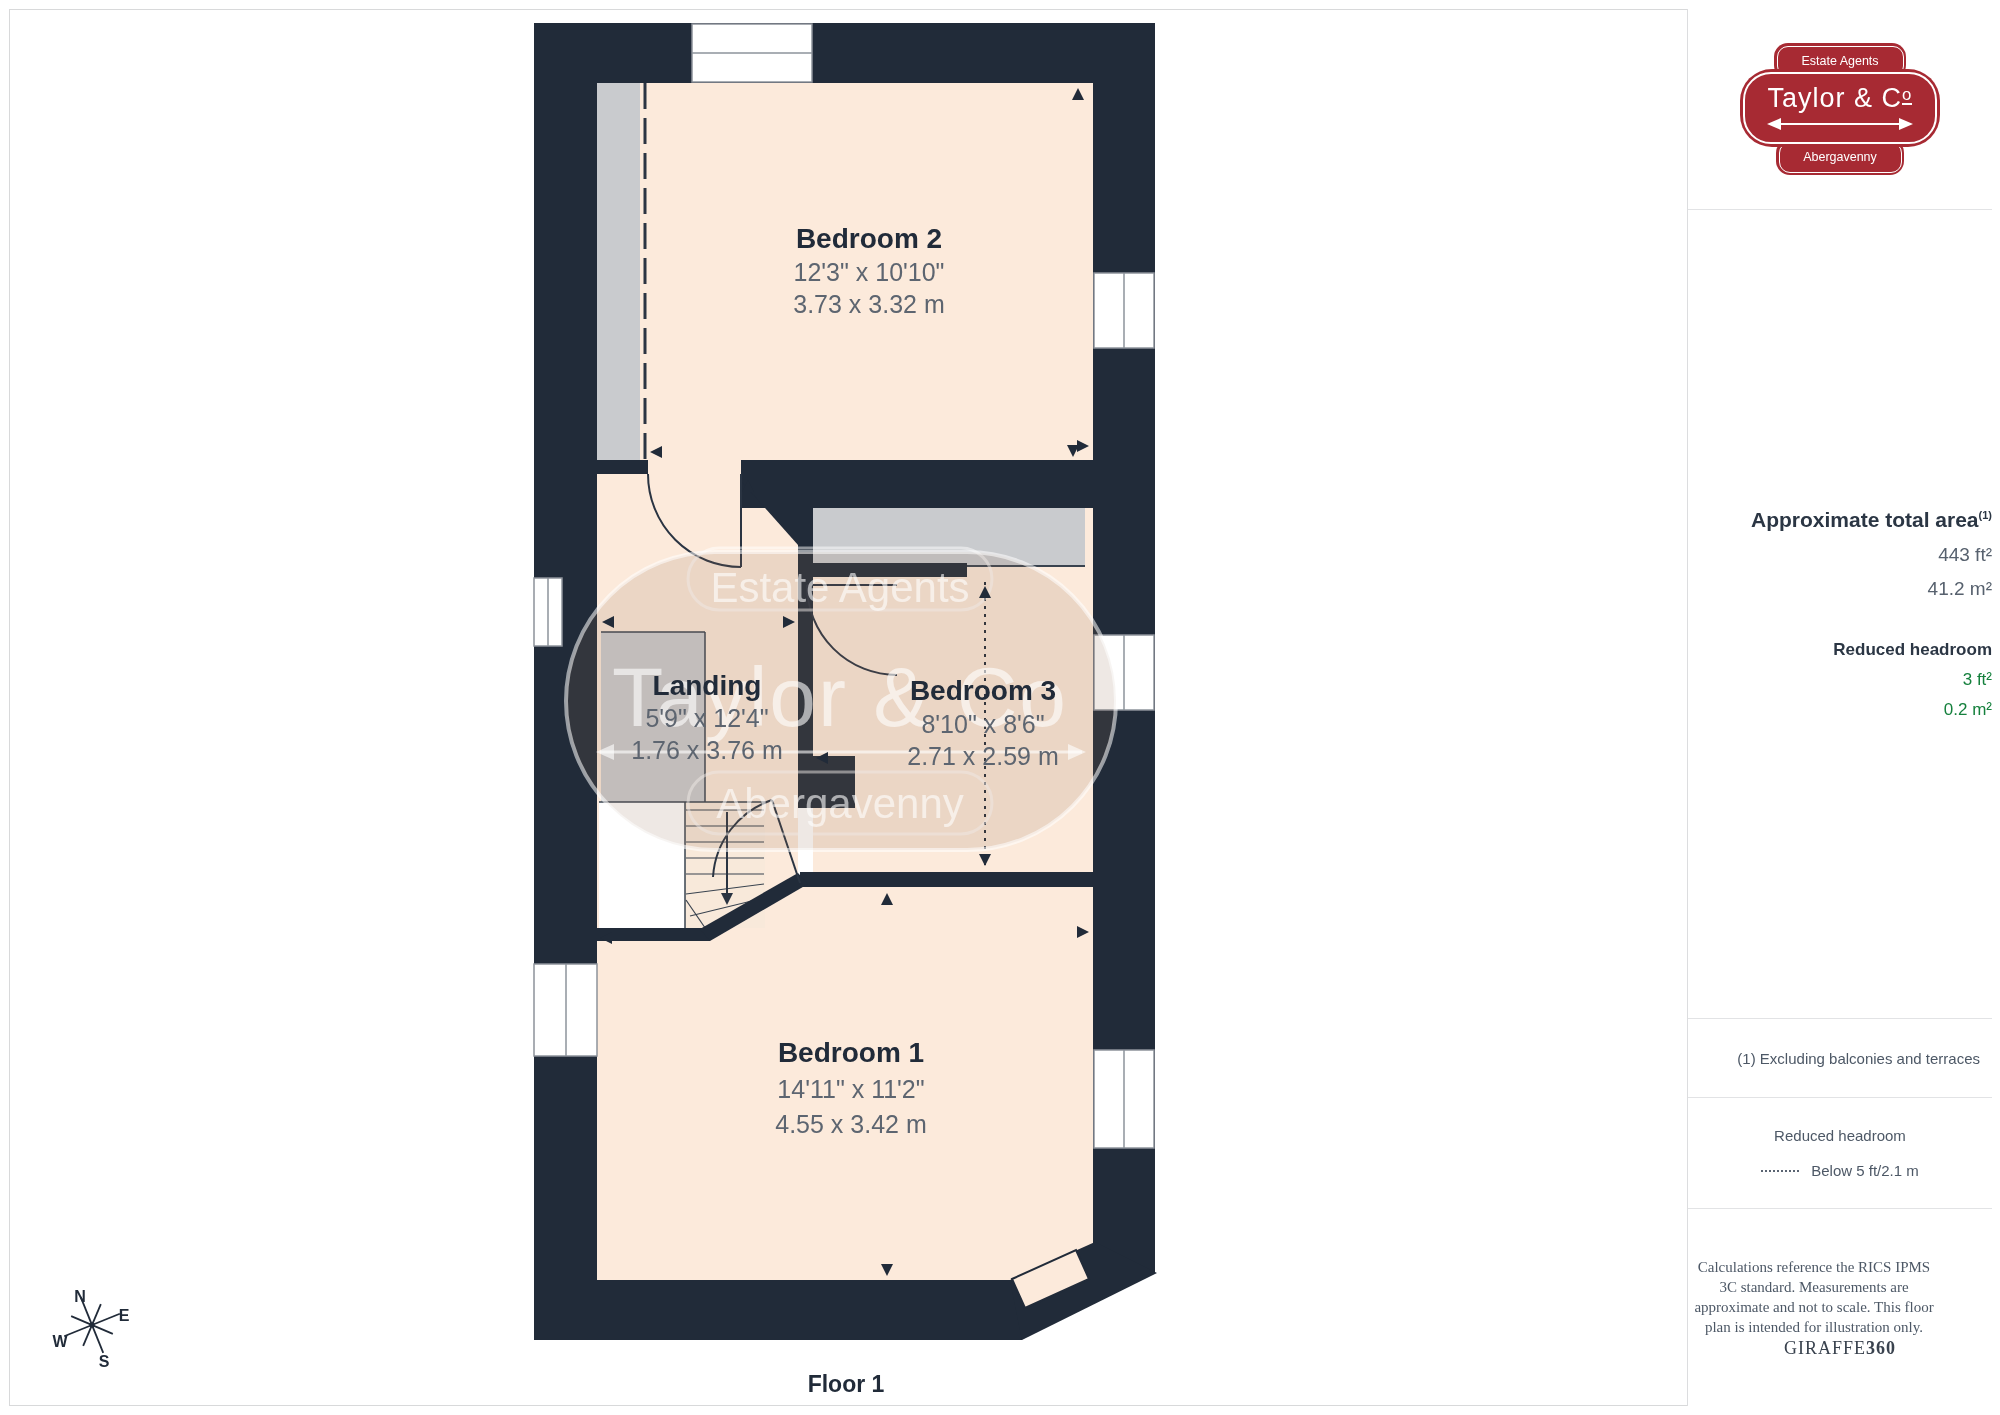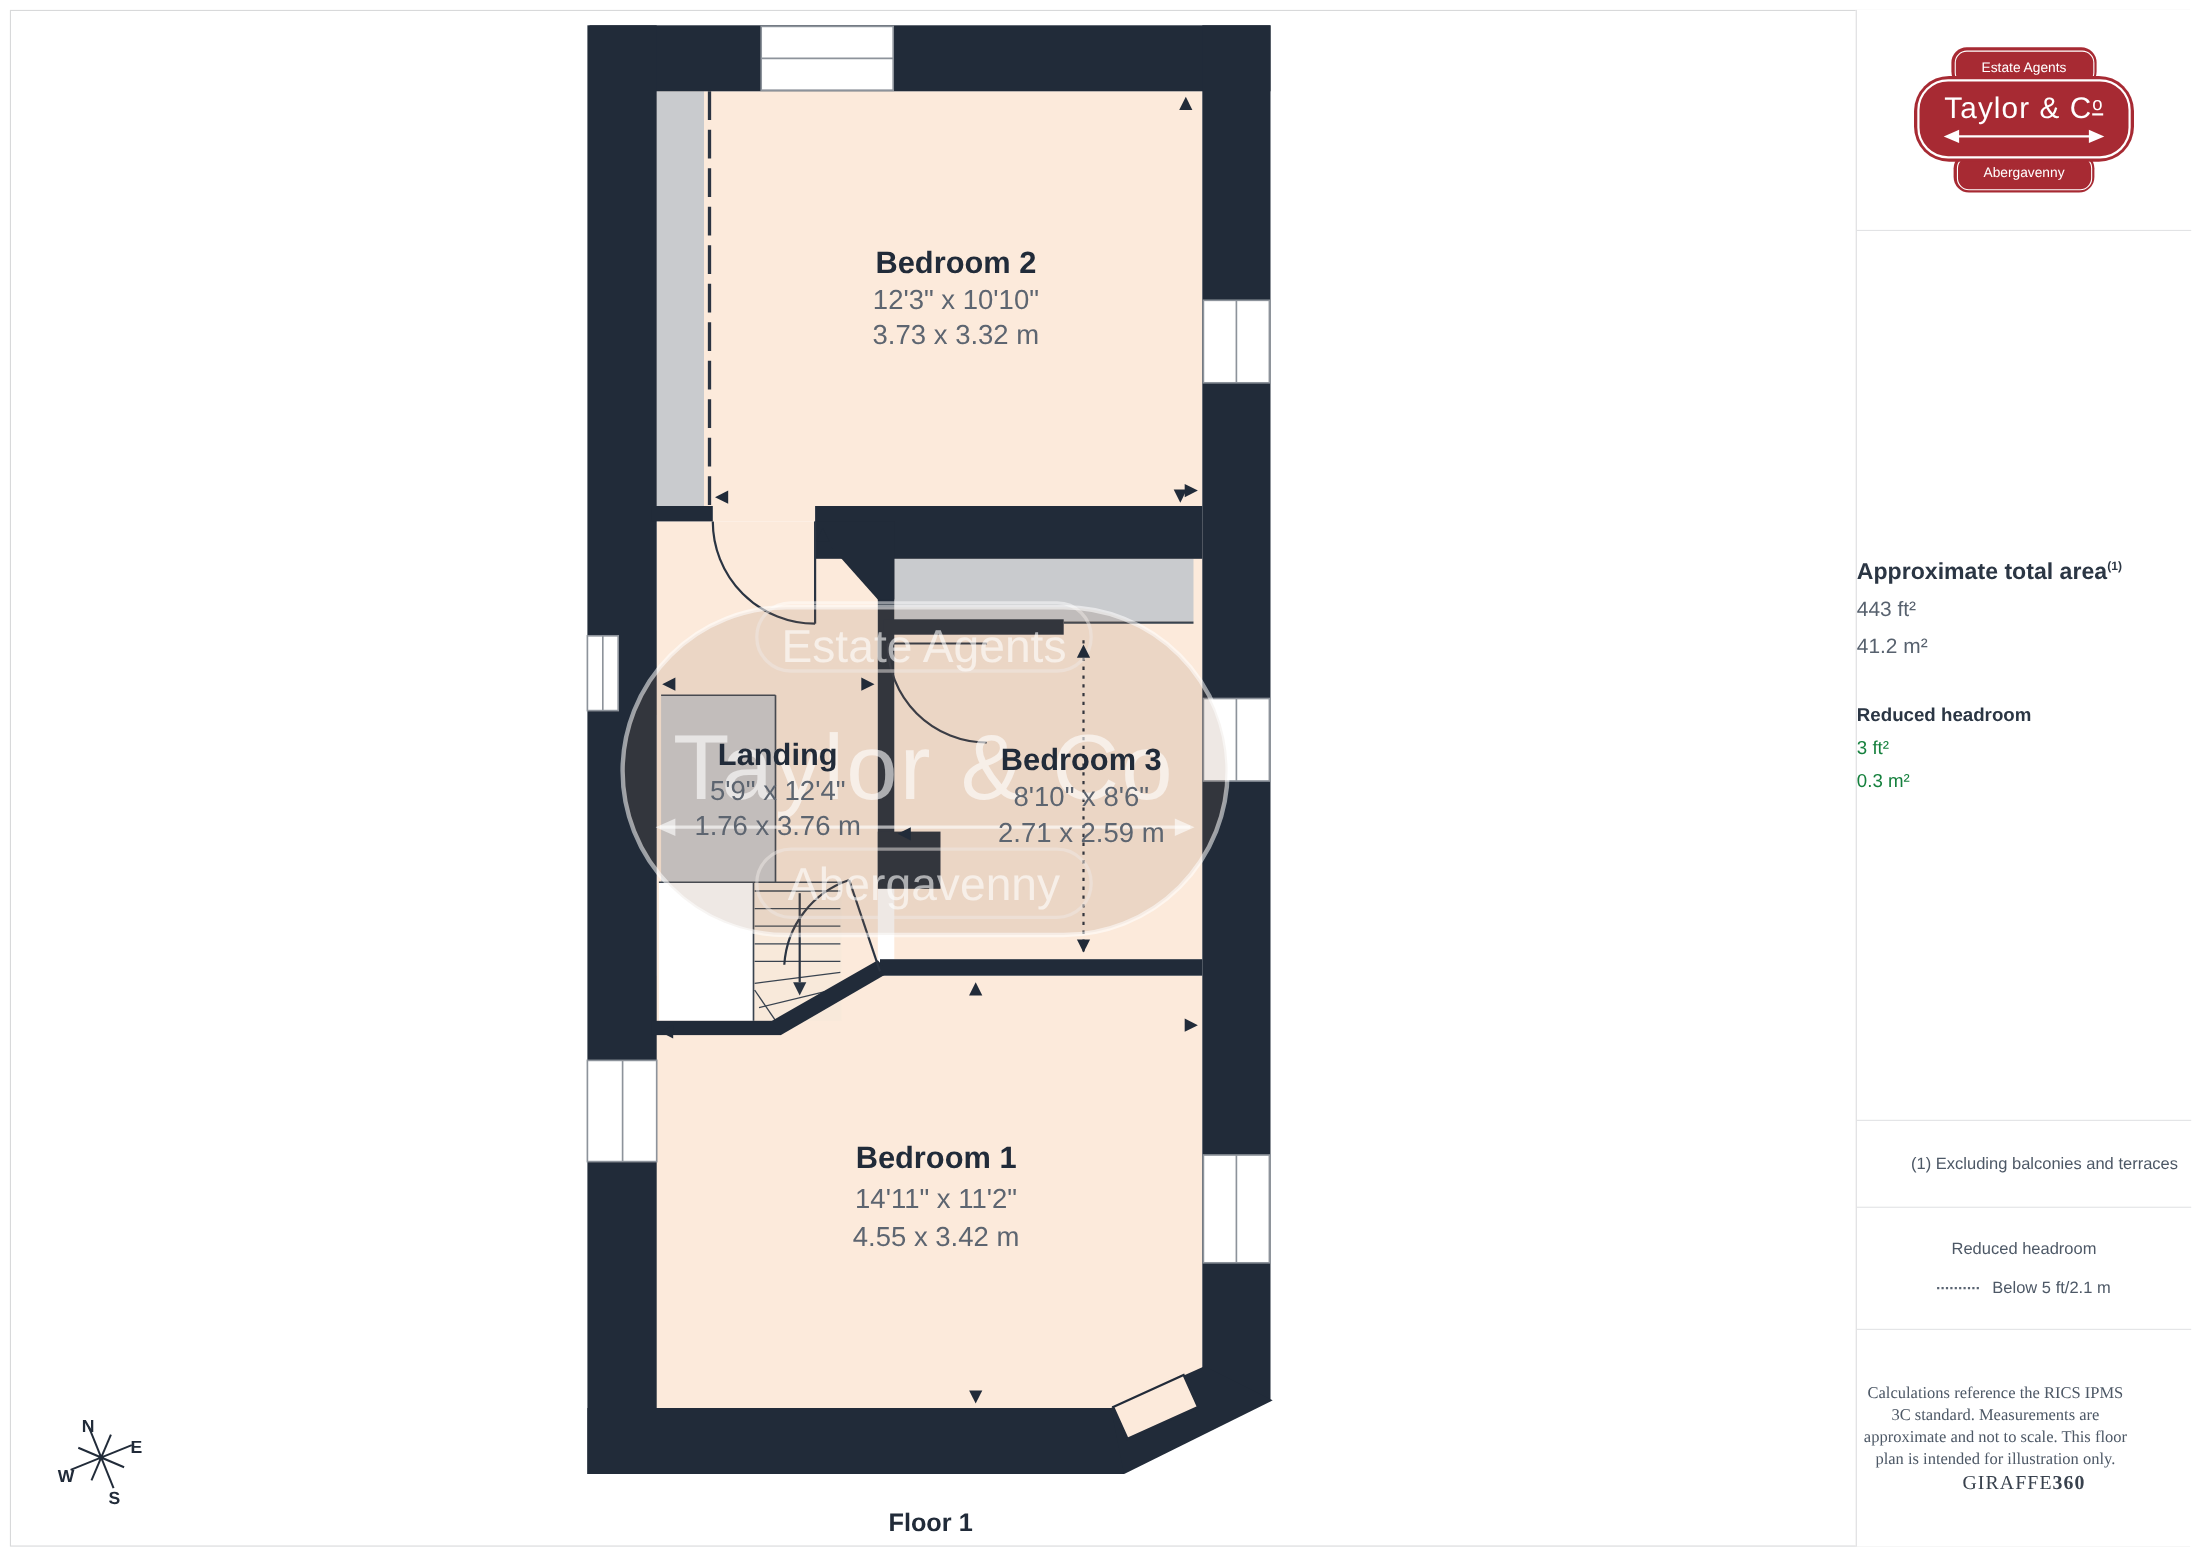--- a/index.html
+++ b/index.html
@@ -4,21 +4,21 @@
 <style>
   html,body{margin:0;padding:0;background:#fff;}
   body{width:2000px;height:1415px;position:relative;font-family:"Liberation Sans",sans-serif;overflow:hidden;}
   .page-border{position:absolute;inset:9px;border:1px solid #d8d9da;pointer-events:none;}
   #plan-svg{position:absolute;left:0;top:0;}
 
   
   .sidebar{position:absolute;left:1687px;top:9px;width:304px;height:1397px;border-left:1px solid #dcdddf;background:#fff;}
   .sb-section{box-sizing:border-box;position:absolute;left:0;width:100%;}
   .sb-logo{top:0;height:200px;display:flex;align-items:center;justify-content:center;}
-  .sb-area{top:200px;height:809px;border-top:1px solid #e2e3e5;display:flex;flex-direction:column;align-items:flex-start;justify-content:center;text-align:center;}
+  .sb-area{top:200px;height:809px;border-top:1px solid #e2e3e5;display:flex;flex-direction:column;align-items:flex-end;justify-content:center;text-align:center;}
   .sb-note{top:1009px;height:79px;border-top:1px solid #e2e3e5;display:flex;align-items:center;justify-content:center;text-align:right;}
   .sb-legend{top:1088px;height:111px;border-top:1px solid #e2e3e5;display:flex;flex-direction:column;align-items:center;justify-content:center;}
   .sb-disclaimer{top:1199px;height:198px;border-top:1px solid #e2e3e5;display:flex;flex-direction:column;justify-content:center;text-align:center;font-family:Liberation Serif, serif;}
   .area-title{font-size:21px;font-weight:bold;color:#2b3644;}
   .area-title sup{font-size:11px;}
   .area-value{font-size:19px;color:#57616e;margin-top:12px;}
   .rh-title{font-size:17px;font-weight:bold;color:#2b3644;margin-top:40px;}
   .rh-value{font-size:17px;color:#15803d;margin-top:10px;}
   .note-text{font-size:15px;color:#4d5866;width:280px;}
   .legend-title{font-size:15px;color:#4d5866;}
@@ -244,21 +244,21 @@
   </div>
 
   <div class="sb-section sb-area">
     <div class="area-title">
       <span>Approximate total area</span><sup>(1)</sup>
     </div>
     <div class="area-value">443 ft²</div>
     <div class="area-value">41.2 m²</div>
     <div class="rh-title">Reduced headroom</div>
     <div class="rh-value">3 ft²</div>
-    <div class="rh-value">0.3 m²</div>
+    <div class="rh-value">0.2 m²</div>
   </div>
 
   <div class="sb-section sb-note">
     <div class="note-text">(1) Excluding balconies and terraces</div>
   </div>
 
   <div class="sb-section sb-legend">
     <div class="legend-title">Reduced headroom</div>
     <div class="legend-row">
       <span class="legend-dotted"></span>

